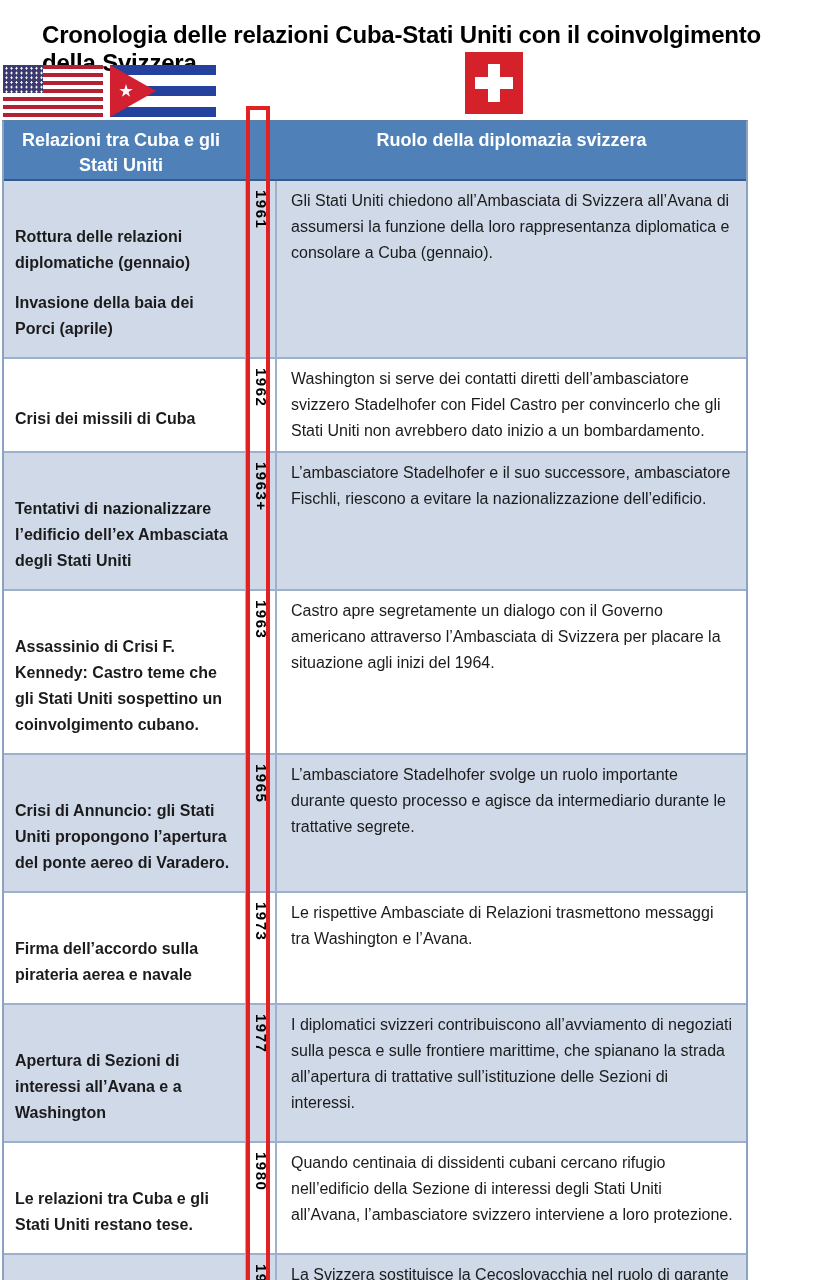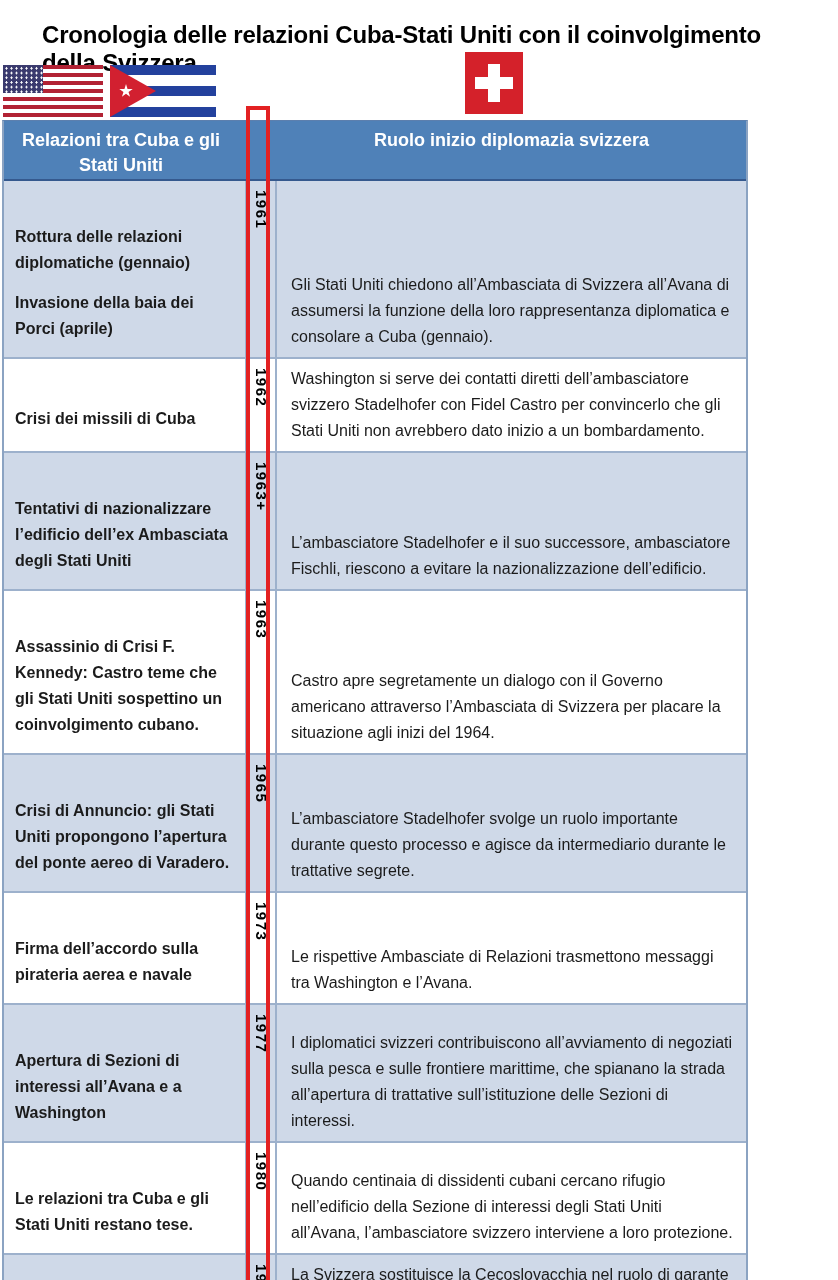--- a/index.html
+++ b/index.html
@@ -100,21 +100,21 @@
     border-right:2px solid var(--border-light);
     display:flex;justify-content:center;align-items:flex-start;
     padding-top:9px;
   }
   .cell.year .yr{
     writing-mode:vertical-rl;text-orientation:mixed;
     font-weight:bold;font-size:15px;letter-spacing:1.5px;color:#000;
   }
   .cell.right{
     padding:7px 12px 7px 14px;
-    display:flex;align-items:flex-end;
+    display:flex;align-items:flex-start;
   }
   .cell.right p{margin:0;}
   
   .arrow-shaft{
     position:absolute;left:246px;top:106px;width:24px;height:1151px;
     border:4px solid var(--arrow-red);border-bottom:none;
     background:transparent;z-index:3;pointer-events:none;
   }
 </style>
 </head>
@@ -131,21 +131,21 @@
 </div>
 <div class="flag flag-swiss">
   <div class="bar-v"></div>
   <div class="bar-h"></div>
 </div>
 
 <div class="tl-table" id="tl-table">
   <div class="tl-header">
     <div class="th left">Relazioni tra Cuba e gli Stati Uniti</div>
     <div class="th mid"></div>
-    <div class="th right">Ruolo inizio diplomazia svizzera</div>
+    <div class="th right">Ruolo della diplomazia svizzera</div>
   </div>
   <div id="rows">
       <div class="tl-row light" style="min-height: 120px;">
         <div class="cell left">
           <p>Rottura delle relazioni diplomatiche (gennaio)</p>
           <p>Invasione della baia dei Porci (aprile)</p>
         </div>
         <div class="cell year">
           <span class="yr">1961</span>
         </div>

